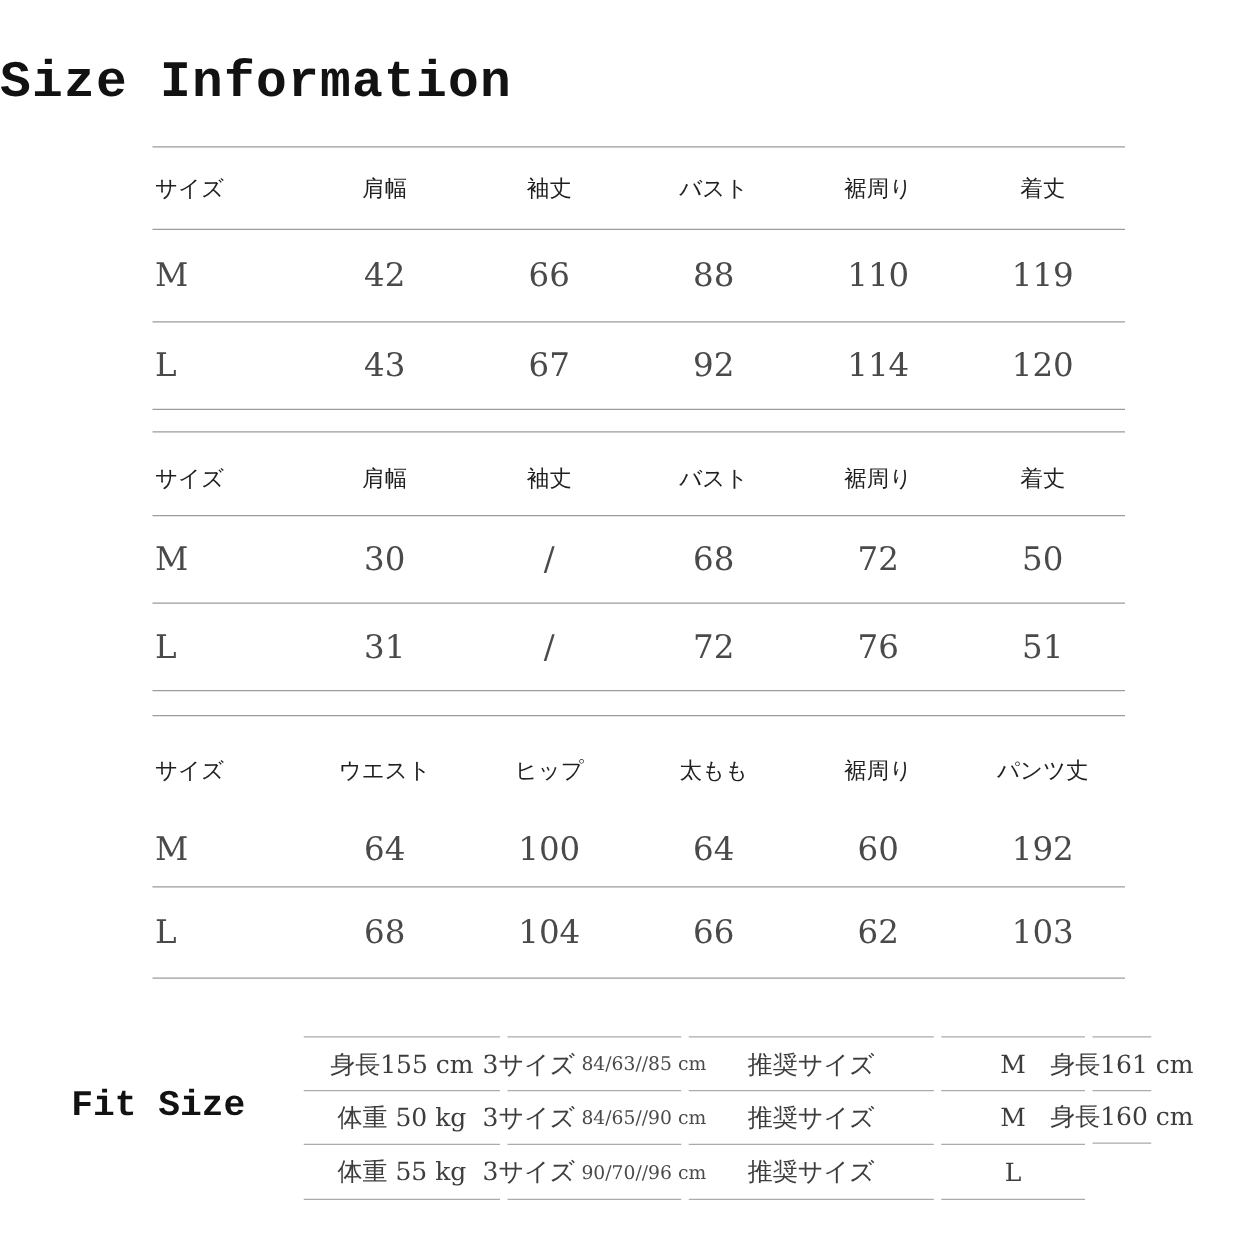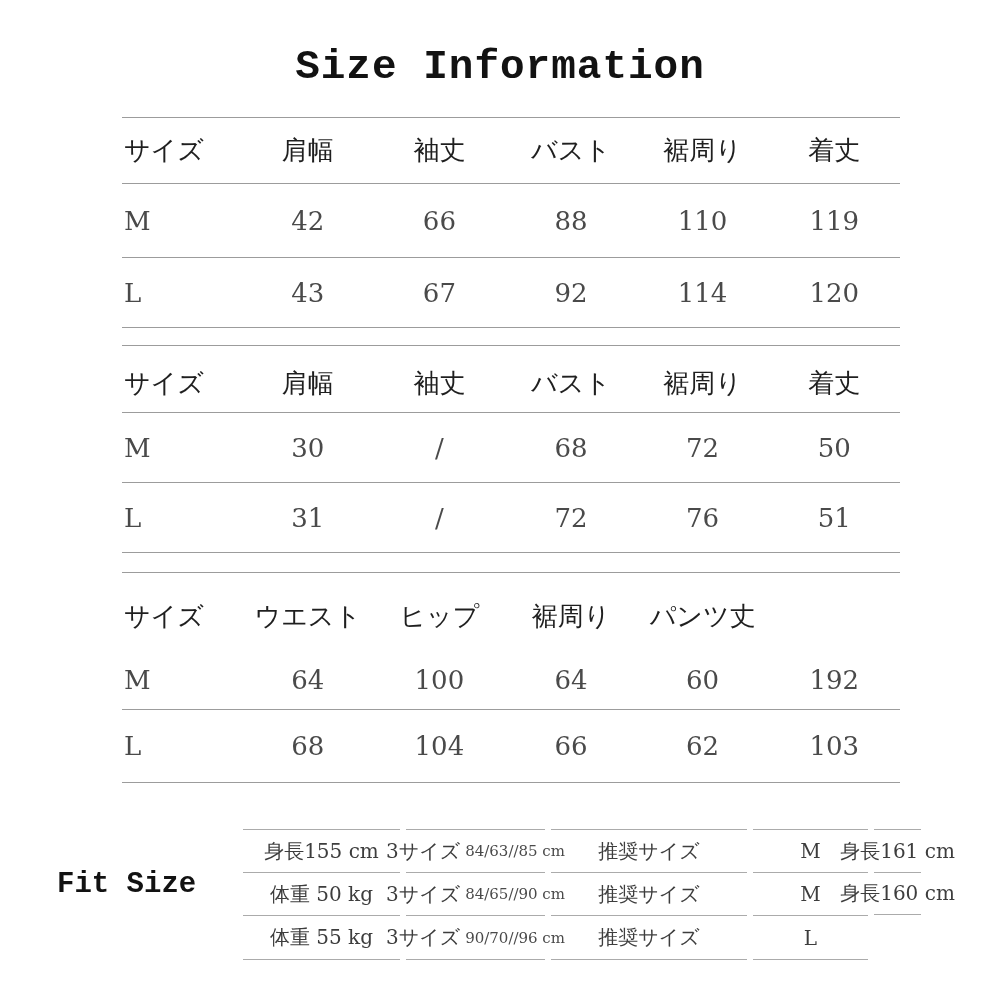--- a/index.html
+++ b/index.html
@@ -15,21 +15,21 @@
   html,body{background:var(--bg);}
   .page{
     position:relative;
     width:1000px;height:1000px;
     background:var(--bg);
     overflow:hidden;
     font-family:"DejaVu Serif","Liberation Serif",serif;
   }
   .title{
     position:absolute;top:44px;left:0;width:1000px;
-    text-align:center;
+    text-align:left;
     font-family:"Liberation Mono","DejaVu Sans Mono",monospace;
     font-weight:700;font-size:41px;letter-spacing:1px;
     color:var(--title-text);
     white-space:nowrap;
   }
   
   .size-table{
     position:absolute;left:122px;width:778px;
     border-top:1.5px solid var(--line);
   }
@@ -42,21 +42,21 @@
   .trow.no-line{border-bottom:none;}
   .cell{
     text-align:center;
     font-size:26px;
     color:var(--value-text);
     white-space:nowrap;
   }
   .cell.first{text-align:left;padding-left:2px;}
   .trow.header .cell{
     color:var(--header-text);
-    font-size:26px;
+    font-size:18px;
     font-family:"DejaVu Serif","Liberation Serif",serif;
   }
   
   .fit-label{
     position:absolute;left:57px;top:868px;
     font-family:"Liberation Mono","DejaVu Sans Mono",monospace;
     font-weight:700;font-size:29px;
     color:var(--title-text);
     white-space:nowrap;
   }
@@ -137,20 +137,21 @@
       <div class="cell">76</div>
       <div class="cell">51</div>
     </div>
   </div>
 
   <div class="size-table" style="top:572px">
     <div class="trow header no-line" style="height:78px;padding-top:8px">
       <div class="cell first">サイズ</div>
       <div class="cell">ウエスト</div>
       <div class="cell">ヒップ</div>
+      <div class="cell">太もも</div>
       <div class="cell">裾周り</div>
       <div class="cell">パンツ丈</div>
     </div>
     <div class="trow" style="height:59px">
       <div class="cell first">M</div>
       <div class="cell">64</div>
       <div class="cell">100</div>
       <div class="cell">64</div>
       <div class="cell">60</div>
       <div class="cell">192</div>

